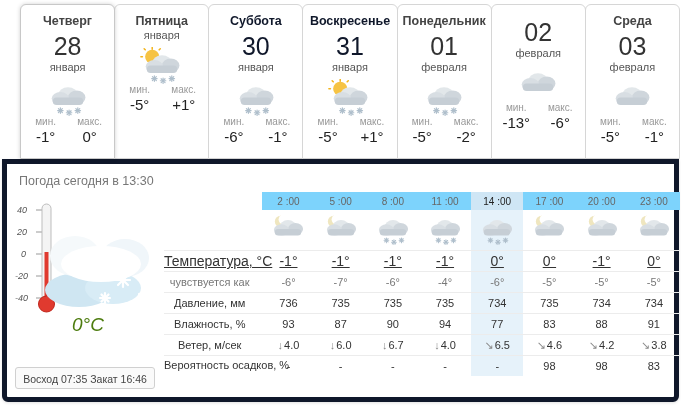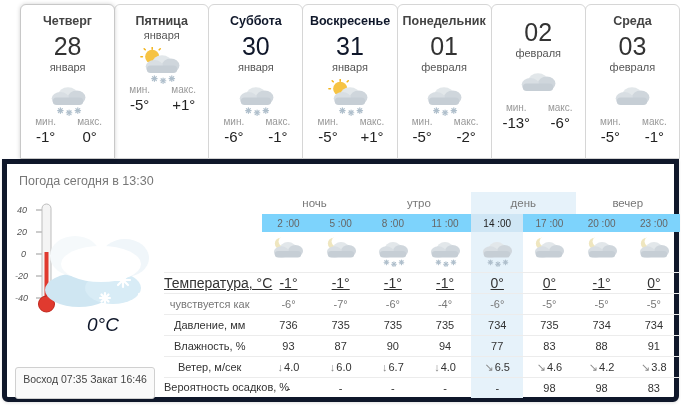--- a/index.html
+++ b/index.html
@@ -118,33 +118,33 @@
   }
   .cloudbox {
     position: absolute;
     left: 30px;
     top: 8px;
     width: 115px;
     height: 110px;
   }
   .bigtemp {
     position: absolute;
-    left: 15px;
+    left: 0;
     top: 120px;
     width: 150px;
     text-align: center;
     font-size: 19px;
-    color: #0f172a;
+    color: #4d7c0f;
   }
   .sunbar {
     position: absolute;
     left: 8px;
     top: 203px;
     width: 140px;
-    height: 32px;
+    height: 22px;
     border: 1px solid #d0d0d0;
     border-radius: 3px;
     background: #fafafa;
     font-size: 10.5px;
     color: #444;
     line-height: 22px;
     text-align: center;
     box-sizing: border-box;
   }
 
@@ -540,27 +540,20 @@
         <col style="width:52px">
           <col style="width:52px">
           <col style="width:52px">
           <col style="width:52px">
         <col style="width:52px">
           <col style="width:52px">
           <col style="width:52px">
           <col style="width:52px">
       </colgroup>
       <tbody id="tbody">
-          <tr class="partrow">
-            <th></th>
-            <th colspan="2">ночь</th>
-            <th colspan="2">утро</th>
-            <th colspan="2" class="hl">день</th>
-            <th colspan="2">вечер</th>
-          </tr>
           <tr class="hourrow">
             <td class="rowlabel"></td>
             <td>2 :00</td>
             <td>5 :00</td>
             <td>8 :00</td>
             <td>11 :00</td>
             <td class="hl-head">14 :00</td>
             <td>17 :00</td>
             <td>20 :00</td>
             <td>23 :00</td>

